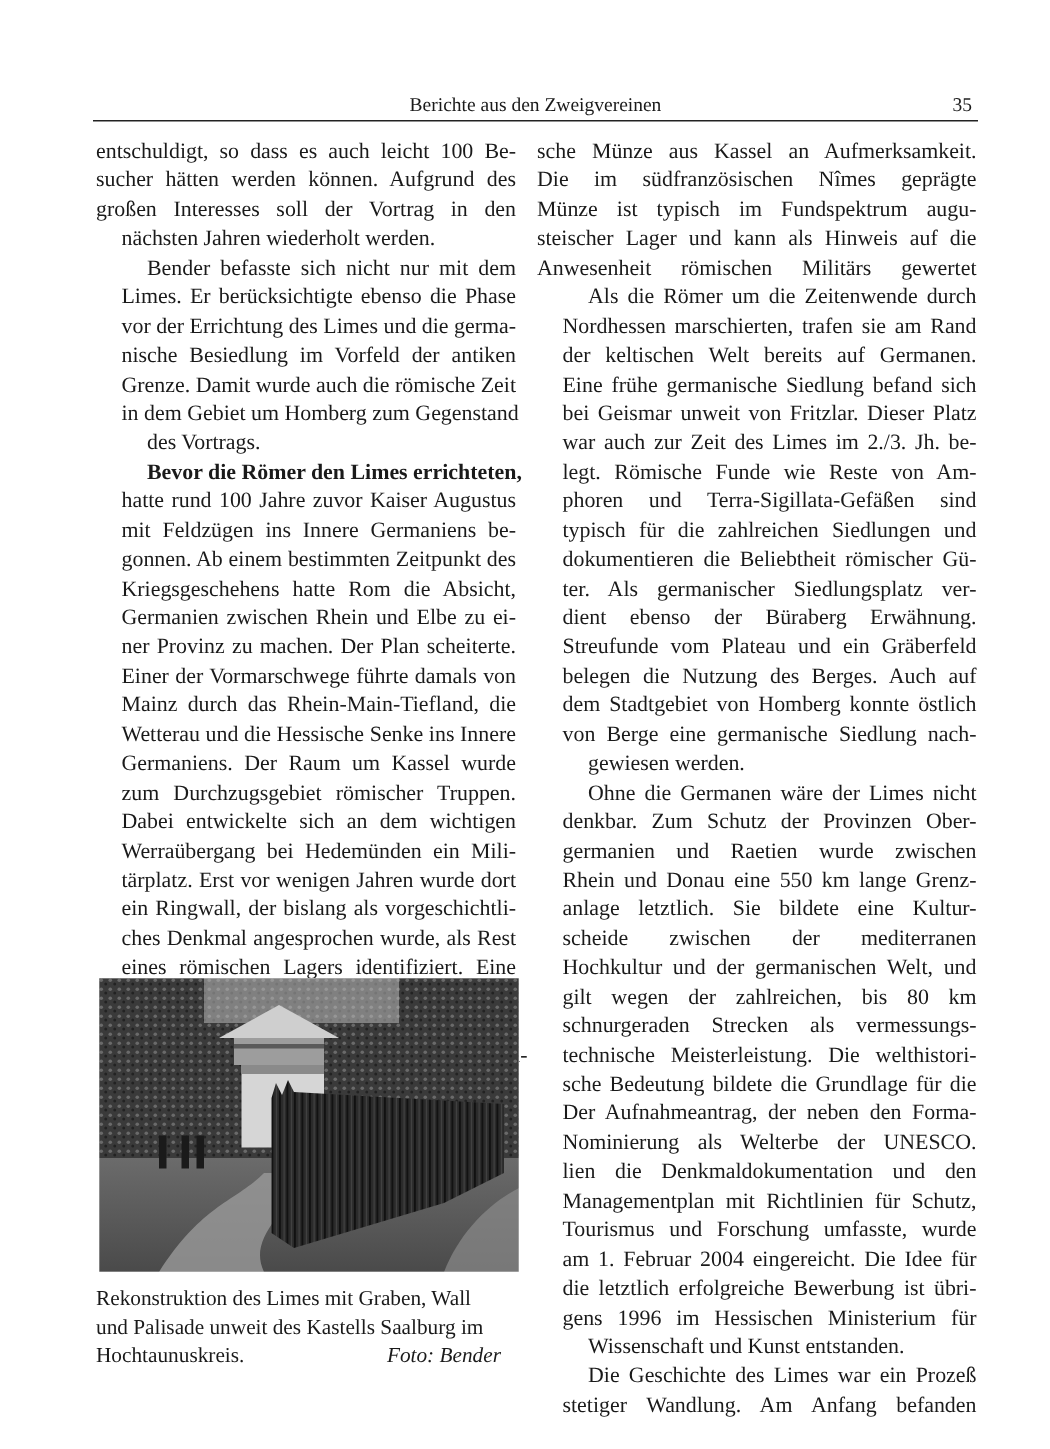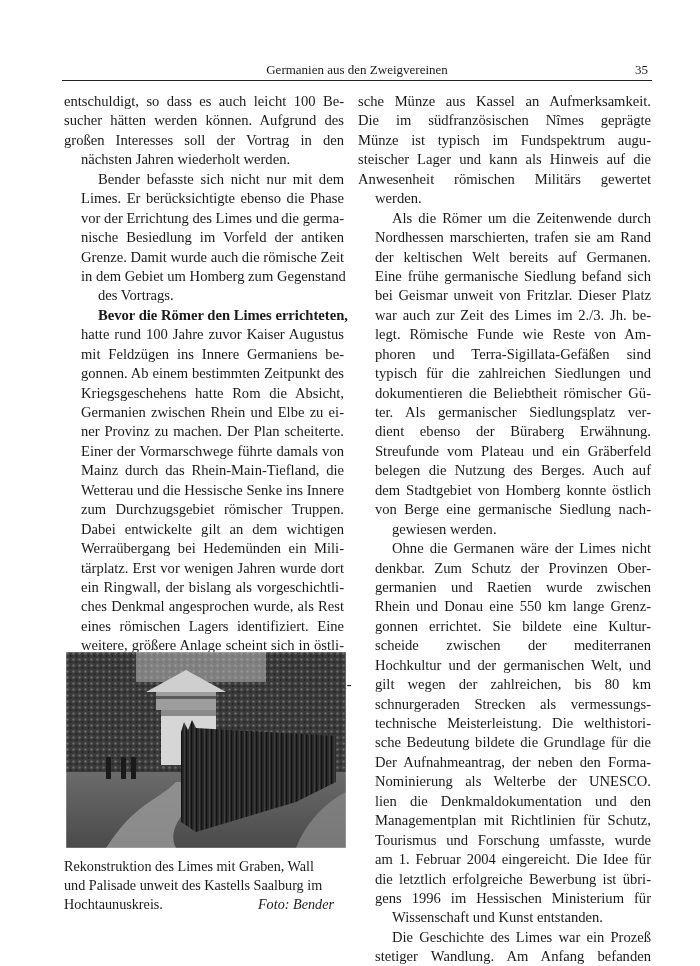--- a/index.html
+++ b/index.html
@@ -17,21 +17,21 @@
     .line { display: block; text-align: justify; text-align-last: justify; white-space: nowrap; height: 19.45px; }
     .line.last { text-align-last: left; margin-left: 17px; }
     .photo { position: absolute; left: 66px; top: 652px; width: 280px; height: 196px; overflow: hidden; background: #555; }
     .caption { position: absolute; left: 64px; top: 857px; width: 270px; font-size: 14.2px; line-height: 19px; }
     .caption .credit { font-style: italic; float: right; }
   </style>
 </head>
 <body>
 
 <div class="header">
-  <span class="header-title">Germanien aus den Zweigvereinen</span>
+  <span class="header-title">Berichte aus den Zweigvereinen</span>
   <span class="page-number">35</span>
 </div>
 
 <div class="column col-left" id="col-left">
     <div class="para">
       <span class="line">entschuldigt, so dass es auch leicht 100 Be-</span>
       <span class="line">sucher hätten werden können. Aufgrund des</span>
       <span class="line">großen Interesses soll der Vortrag in den</span>
       <span class="line last">nächsten Jahren wiederholt werden.</span>
     </div>
@@ -48,22 +48,23 @@
       <span class="line" style="padding-left: 17px; font-weight: bold;">Bevor die Römer den Limes errichteten,</span>
       <span class="line">hatte rund 100 Jahre zuvor Kaiser Augustus</span>
       <span class="line">mit Feldzügen ins Innere Germaniens be-</span>
       <span class="line">gonnen. Ab einem bestimmten Zeitpunkt des</span>
       <span class="line">Kriegsgeschehens hatte Rom die Absicht,</span>
       <span class="line">Germanien zwischen Rhein und Elbe zu ei-</span>
       <span class="line">ner Provinz zu machen. Der Plan scheiterte.</span>
       <span class="line">Einer der Vormarschwege führte damals von</span>
       <span class="line">Mainz durch das Rhein-Main-Tiefland, die</span>
       <span class="line">Wetterau und die Hessische Senke ins Innere</span>
+      <span class="line">Germaniens. Der Raum um Kassel wurde</span>
       <span class="line">zum Durchzugsgebiet römischer Truppen.</span>
-      <span class="line">Dabei entwickelte gilt an dem wichtigen</span>
+      <span class="line">Dabei entwickelte sich an dem wichtigen</span>
       <span class="line">Werraübergang bei Hedemünden ein Mili-</span>
       <span class="line">tärplatz. Erst vor wenigen Jahren wurde dort</span>
       <span class="line">ein Ringwall, der bislang als vorgeschichtli-</span>
       <span class="line">ches Denkmal angesprochen wurde, als Rest</span>
       <span class="line">eines römischen Lagers identifiziert. Eine</span>
       <span class="line">weitere, größere Anlage scheint sich in östli-</span>
       <span class="line">cher Nachbarschaft befunden zu haben. In</span>
       <span class="line last">diesem Zusammenhang verdient eine römi-</span>
     </div>
   </div>
@@ -113,21 +114,20 @@
   </div>
 </div>
 
 <div class="column col-right" id="col-right">
     <div class="para">
       <span class="line">sche Münze aus Kassel an Aufmerksamkeit.</span>
       <span class="line">Die im südfranzösischen Nîmes geprägte</span>
       <span class="line">Münze ist typisch im Fundspektrum augu-</span>
       <span class="line">steischer Lager und kann als Hinweis auf die</span>
       <span class="line">Anwesenheit römischen Militärs gewertet</span>
-      <span class="line last">werden.</span>
     </div>
     <div class="para indent">
       <span class="line" style="padding-left: 17px;">Als die Römer um die Zeitenwende durch</span>
       <span class="line">Nordhessen marschierten, trafen sie am Rand</span>
       <span class="line">der keltischen Welt bereits auf Germanen.</span>
       <span class="line">Eine frühe germanische Siedlung befand sich</span>
       <span class="line">bei Geismar unweit von Fritzlar. Dieser Platz</span>
       <span class="line">war auch zur Zeit des Limes im 2./3. Jh. be-</span>
       <span class="line">legt. Römische Funde wie Reste von Am-</span>
       <span class="line">phoren und Terra-Sigillata-Gefäßen sind</span>
@@ -139,21 +139,21 @@
       <span class="line">belegen die Nutzung des Berges. Auch auf</span>
       <span class="line">dem Stadtgebiet von Homberg konnte östlich</span>
       <span class="line">von Berge eine germanische Siedlung nach-</span>
       <span class="line last">gewiesen werden.</span>
     </div>
     <div class="para indent">
       <span class="line" style="padding-left: 17px;">Ohne die Germanen wäre der Limes nicht</span>
       <span class="line">denkbar. Zum Schutz der Provinzen Ober-</span>
       <span class="line">germanien und Raetien wurde zwischen</span>
       <span class="line">Rhein und Donau eine 550 km lange Grenz-</span>
-      <span class="line">gonnen errichtet. Sie bildete eine Kultur-</span>
+      <span class="line">anlage letztlich. Sie bildete eine Kultur-</span>
       <span class="line">scheide zwischen der mediterranen</span>
       <span class="line">Hochkultur und der germanischen Welt, und</span>
       <span class="line">gilt wegen der zahlreichen, bis 80 km</span>
       <span class="line">schnurgeraden Strecken als vermessungs-</span>
       <span class="line">technische Meisterleistung. Die welthistori-</span>
       <span class="line">sche Bedeutung bildete die Grundlage für die</span>
       <span class="line">Der Aufnahmeantrag, der neben den Forma-</span>
       <span class="line">Nominierung als Welterbe der UNESCO.</span>
       <span class="line">lien die Denkmaldokumentation und den</span>
       <span class="line">Managementplan mit Richtlinien für Schutz,</span>

